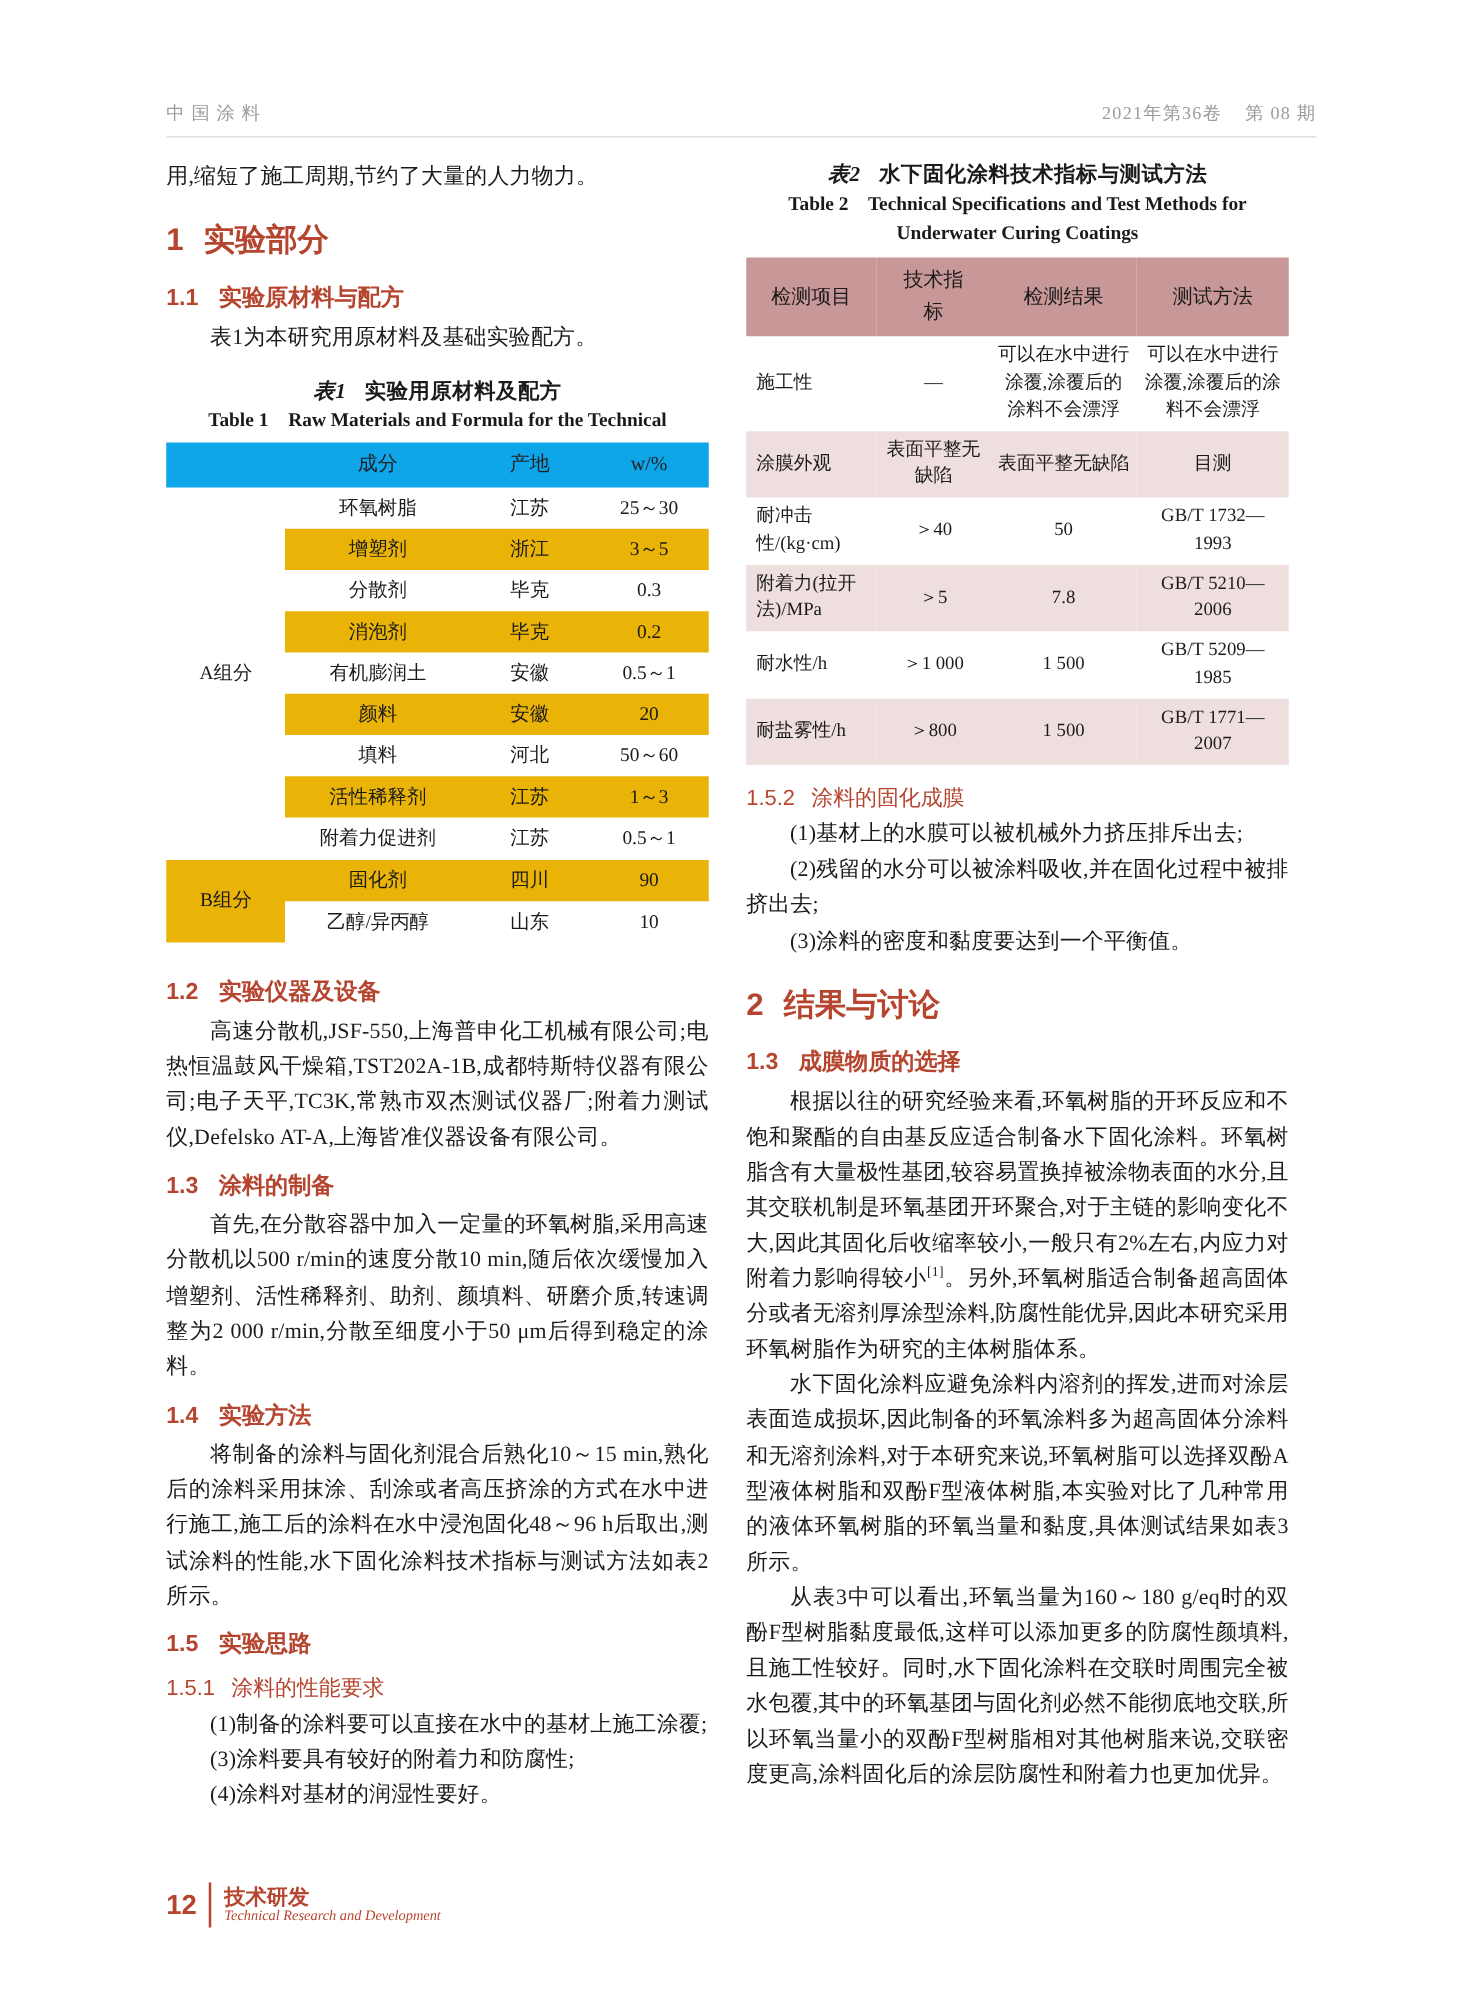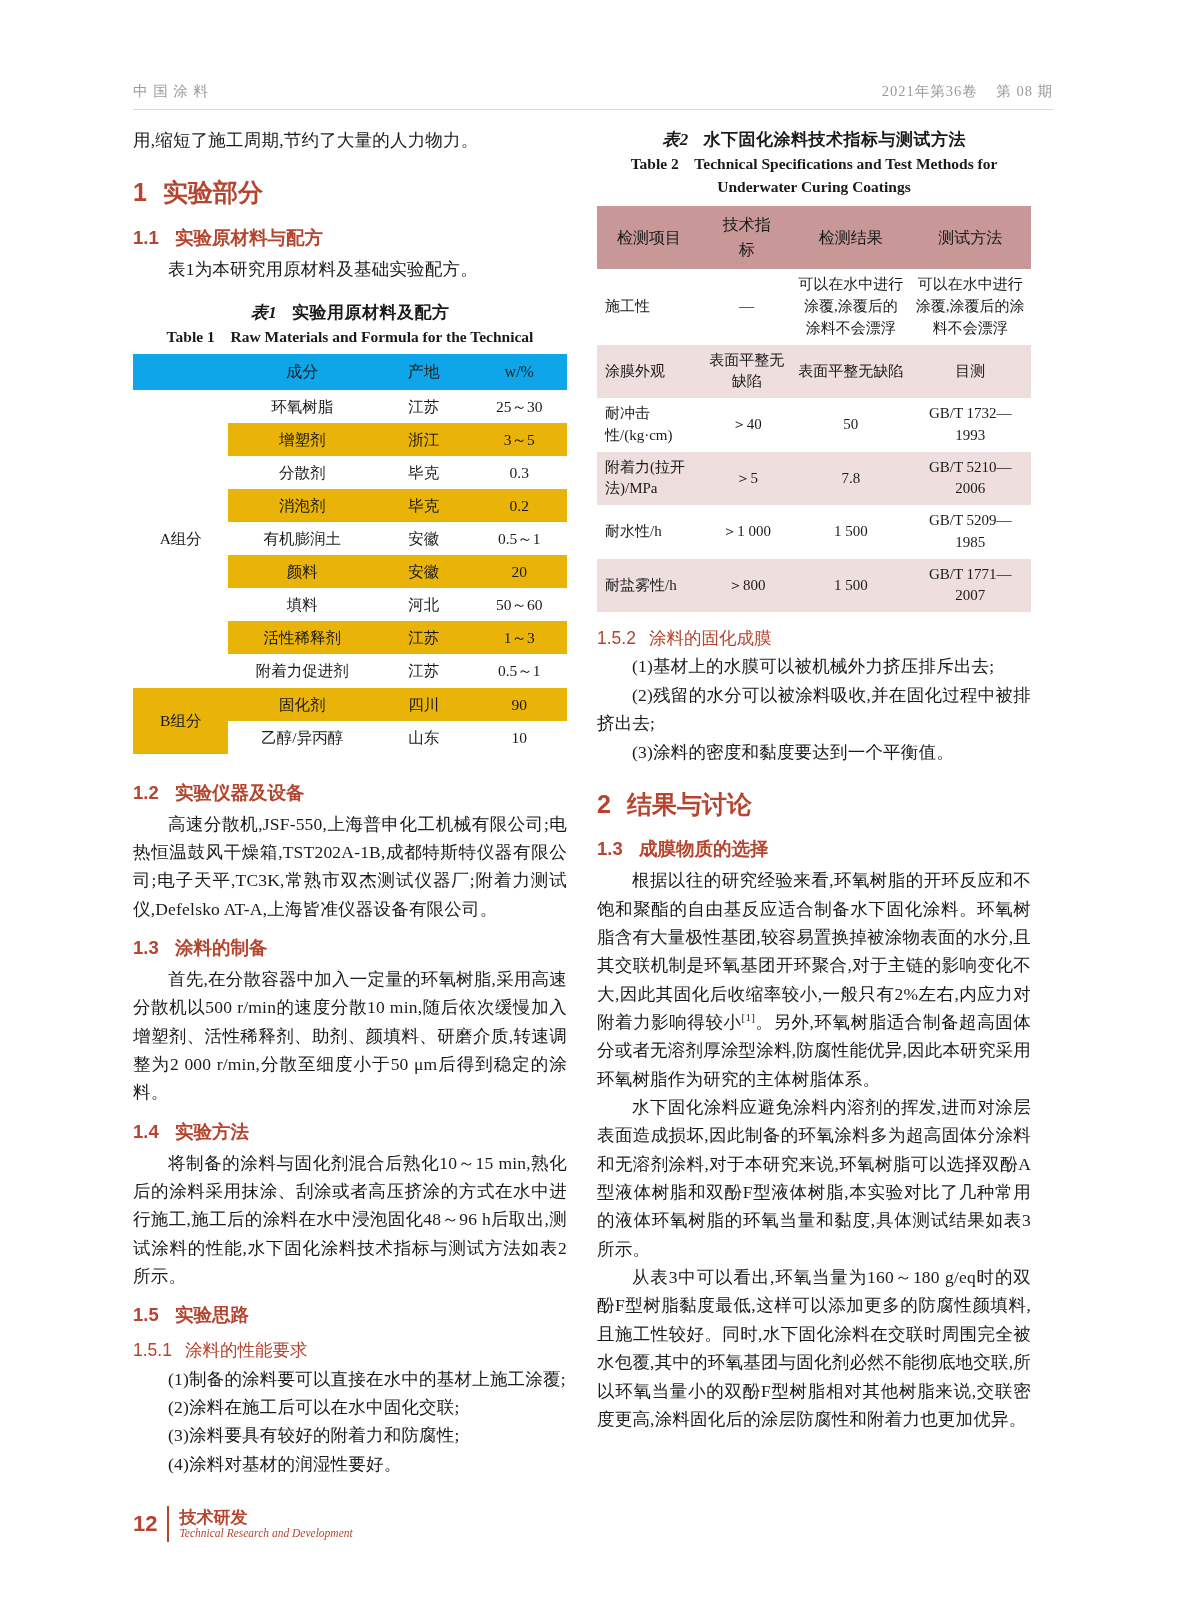--- a/index.html
+++ b/index.html
@@ -311,21 +311,20 @@
 
     <div class="h2">
       <span class="num">1.5</span>
       <span>实验思路</span>
     </div>
     <div class="h3">
       <span class="num">1.5.1</span>
       <span>涂料的性能要求</span>
     </div>
     <p class="body-text indent">(1)制备的涂料要可以直接在水中的基材上施工涂覆;</p>
-    <p class="body-text indent">(2)涂料在施工后可以在水中固化交联;</p>
     <p class="body-text indent">(3)涂料要具有较好的附着力和防腐性;</p>
     <p class="body-text indent">(4)涂料对基材的润湿性要好。</p>
   </div>
 
   <div class="col col-right">
 
     <div class="tbl-caption" style="margin-top:0">
       <span class="lbl">表2</span>
       <span>水下固化涂料技术指标与测试方法</span>
     </div>

